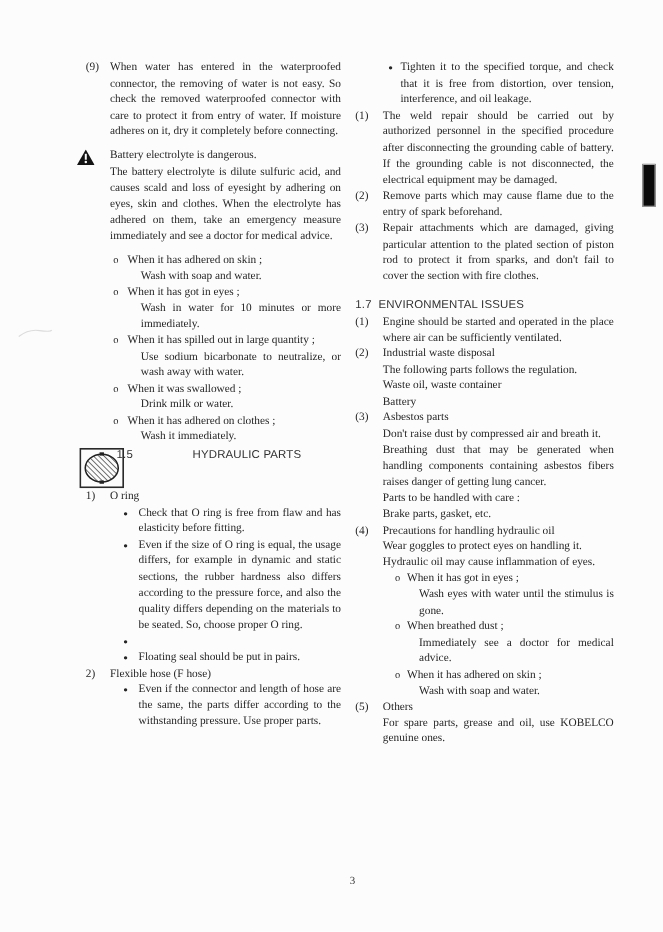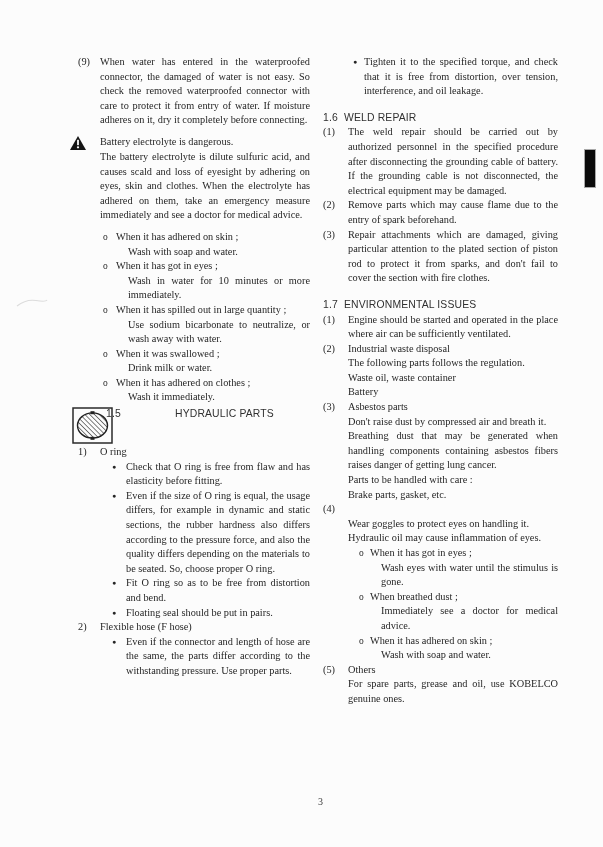--- a/index.html
+++ b/index.html
@@ -76,21 +76,21 @@
     width:32px;height:12px;opacity:0.55;
   }
 </style>
 </head>
 <body>
 
 <div class="page">
   <div class="col col-left" id="col-left">
       <div class="blk b-num">
         <span class="mk">(9)</span>
-        <div class="tx">When water has entered in the waterproofed connector, the damaged of water is not easy. So check the removed waterproofed connector with care to protect it from entry of water. If moisture adheres on it, dry it completely before connecting.</div>
+        <div class="tx">When water has entered in the waterproofed connector, the removing of water is not easy. So check the removed waterproofed connector with care to protect it from entry of water. If moisture adheres on it, dry it completely before connecting.</div>
       </div>
       <div class="blk warn-title gap-sm">
         <span class="mk icon-mk">
   <svg width="16" height="14" viewBox="0 0 16 14" xmlns="http://www.w3.org/2000/svg">
     <path d="M8 0 L16 14 L0 14 Z" fill="#141414"></path>
     <rect x="7.1" y="3.8" width="1.8" height="5.4" fill="#fcfcfc"></rect>
     <circle cx="8" cy="11.3" r="1.15" fill="#fcfcfc"></circle>
   </svg>
 </span>
         <div class="tx">Battery electrolyte is dangerous.</div>
@@ -157,43 +157,38 @@
       <div class="blk b-dot">
         <span class="mk">●</span>
         <div class="tx">Check that O ring is free from flaw and has elasticity before fitting.</div>
       </div>
       <div class="blk b-dot">
         <span class="mk">●</span>
         <div class="tx">Even if the size of O ring is equal, the usage differs, for example in dynamic and static sections, the rubber hardness also differs according to the pressure force, and also the quality differs depending on the materials to be seated. So, choose proper O ring.</div>
       </div>
       <div class="blk b-dot">
         <span class="mk">●</span>
-        <div class="tx">Fit O ring so as to be free from distortion and bend.</div>
       </div>
       <div class="blk b-dot">
         <span class="mk">●</span>
         <div class="tx">Floating seal should be put in pairs.</div>
       </div>
       <div class="blk b-num">
         <span class="mk">2)</span>
         <div class="tx">Flexible hose (F hose)</div>
       </div>
       <div class="blk b-dot">
         <span class="mk">●</span>
         <div class="tx">Even if the connector and length of hose are the same, the parts differ according to the withstanding pressure. Use proper parts.</div>
       </div>
     </div>
   <div class="col col-right" id="col-right">
       <div class="blk b-dot">
         <span class="mk">●</span>
         <div class="tx">Tighten it to the specified torque, and check that it is free from distortion, over tension, interference, and oil leakage.</div>
-      </div>
-      <div class="blk heading">
-        <span class="mk">1.6</span>
-        <div class="tx">WELD REPAIR</div>
       </div>
       <div class="blk b-num">
         <span class="mk">(1)</span>
         <div class="tx">The weld repair should be carried out by authorized personnel in the specified procedure after disconnecting the grounding cable of battery. If the grounding cable is not disconnected, the electrical equipment may be damaged.</div>
       </div>
       <div class="blk b-num">
         <span class="mk">(2)</span>
         <div class="tx">Remove parts which may cause flame due to the entry of spark beforehand.</div>
       </div>
       <div class="blk b-num">
@@ -232,20 +227,21 @@
         <div class="tx">Breathing dust that may be generated when handling components containing asbestos fibers raises danger of getting lung cancer.</div>
       </div>
       <div class="blk b-body">
         <div class="tx">Parts to be handled with care :</div>
       </div>
       <div class="blk b-body">
         <div class="tx">Brake parts, gasket, etc.</div>
       </div>
       <div class="blk b-num">
         <span class="mk">(4)</span>
+        <div class="tx">Precautions for handling hydraulic oil</div>
       </div>
       <div class="blk b-body">
         <div class="tx">Wear goggles to protect eyes on handling it.</div>
       </div>
       <div class="blk b-body">
         <div class="tx">Hydraulic oil may cause inflammation of eyes.</div>
       </div>
       <div class="blk b-o">
         <span class="mk">o</span>
         <div class="tx">When it has got in eyes ;</div>

